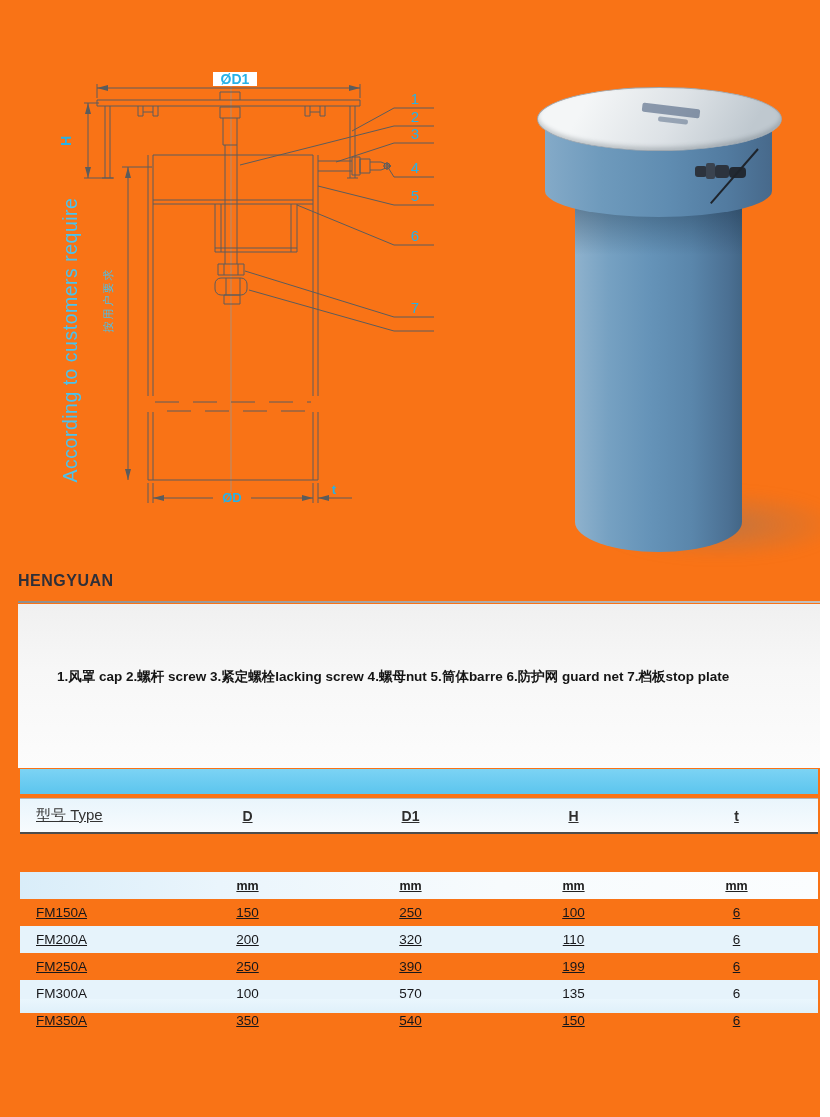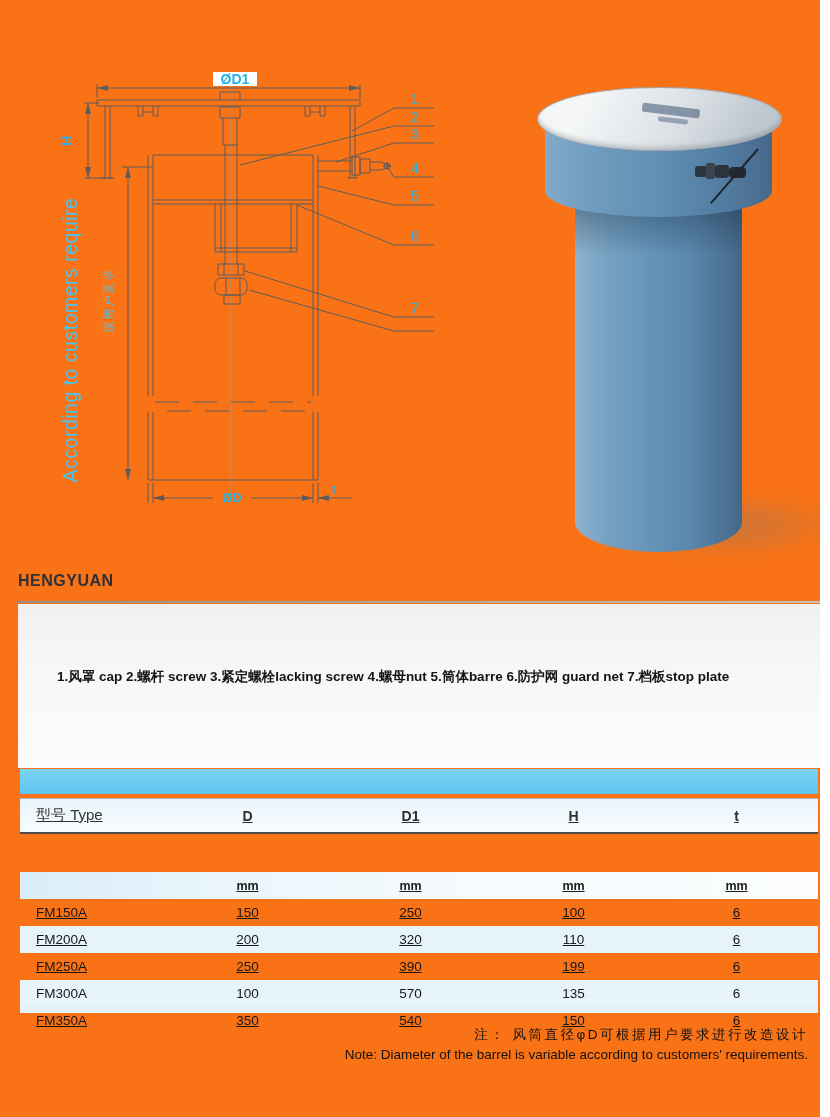--- a/index.html
+++ b/index.html
@@ -254,18 +254,14 @@
       <div class="td type">FM350A</div>
       <div class="td">350</div>
       <div class="td">540</div>
       <div class="td">150</div>
       <div class="td">6</div>
     </div>
   </div>
 
   <div class="tfoot-band"></div>
 
-  <div class="notes">
-    <div class="note-zh">注： 风筒直径φD可根据用户要求进行改造设计</div>
-    <div class="note-en">Note: Diameter of the barrel is variable according to customers' requirements.</div>
-  </div>
 
 </div>
 
 </body></html>

